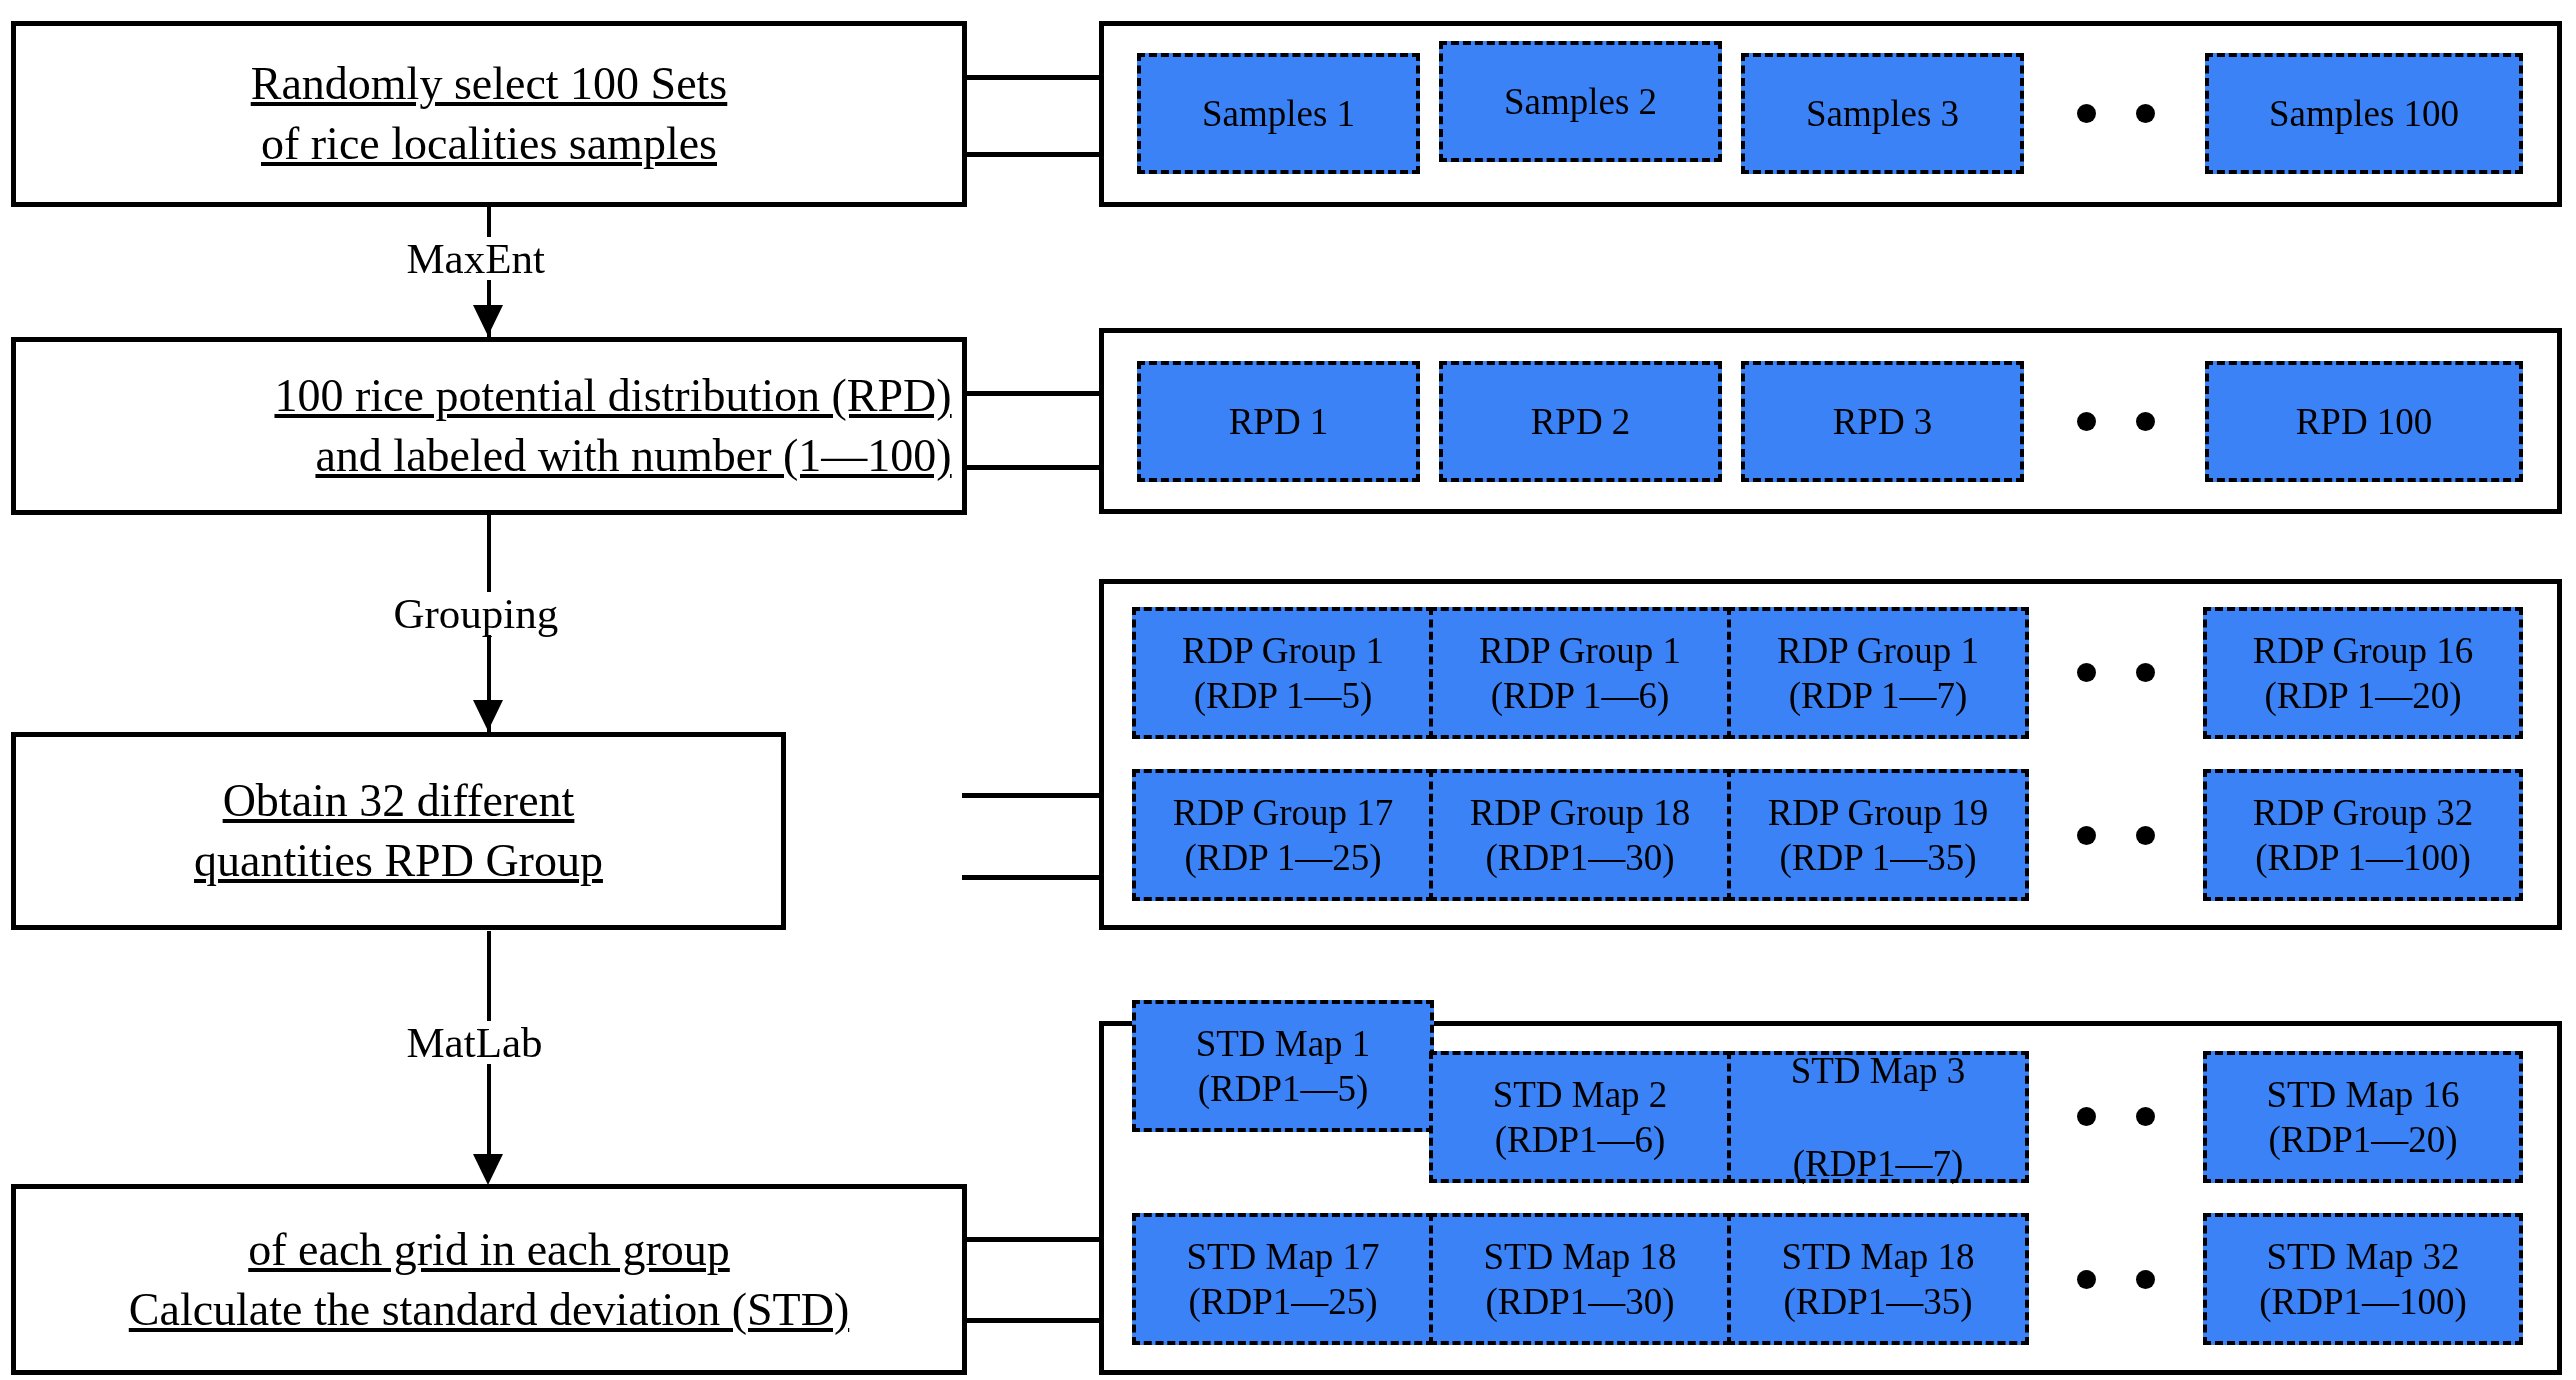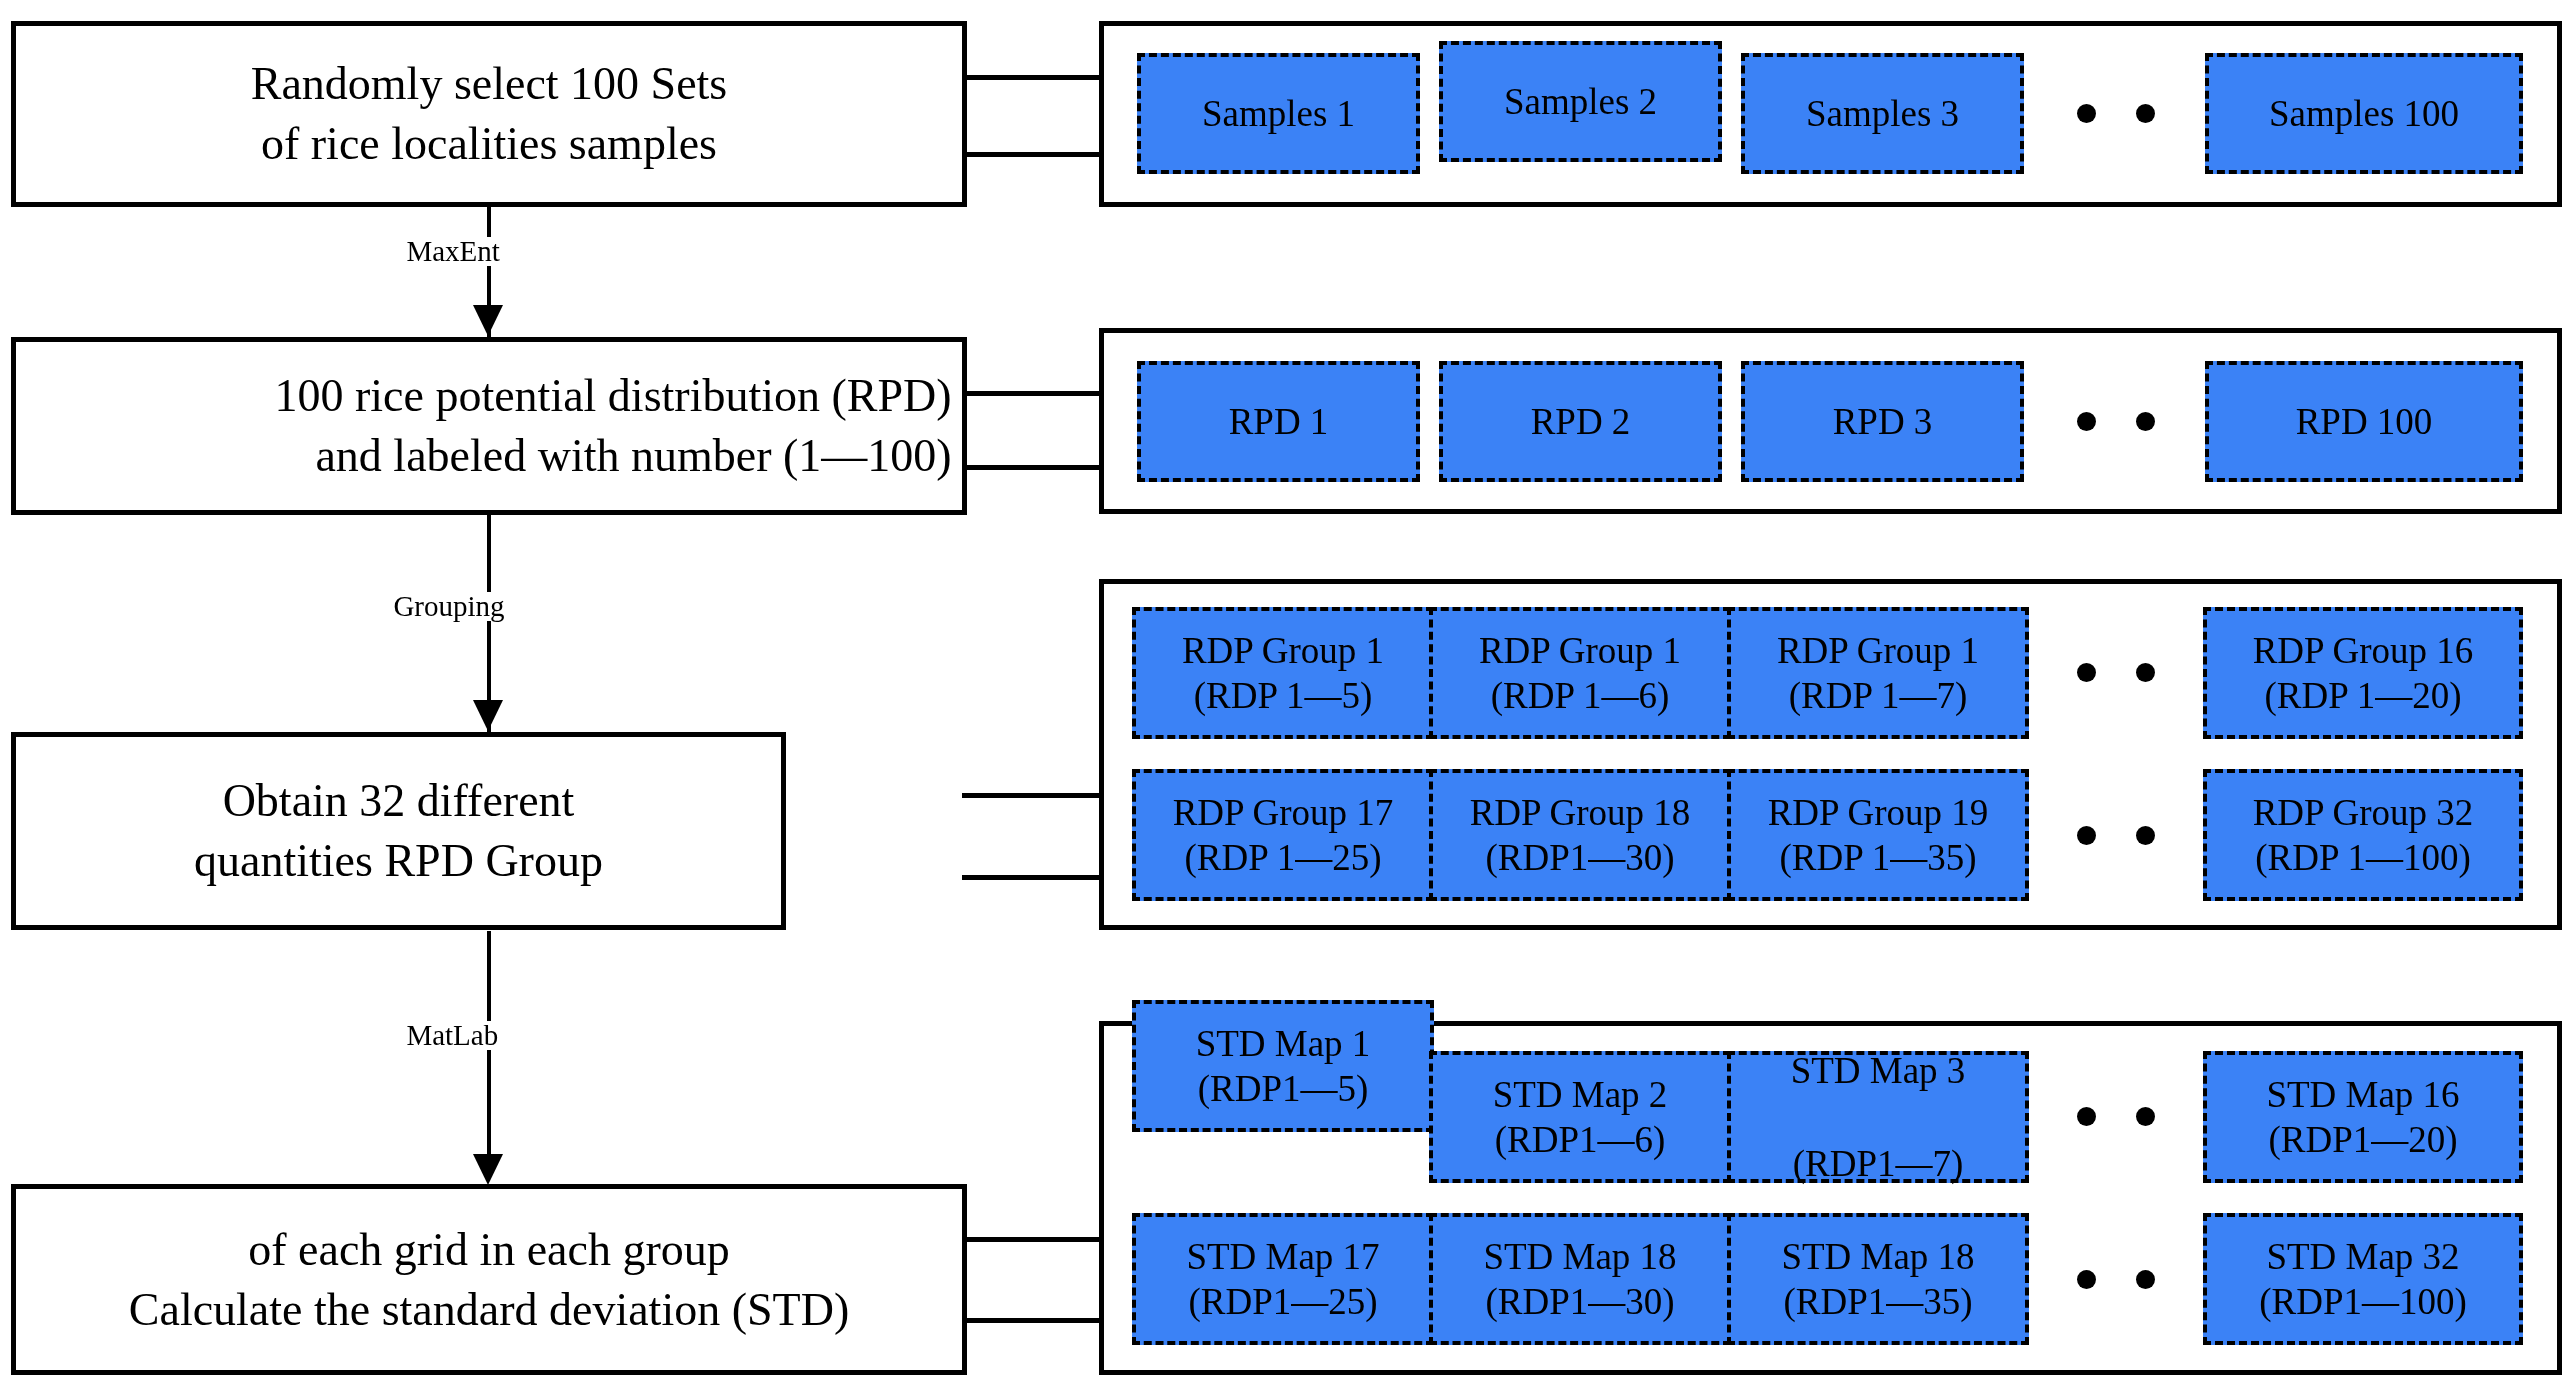--- a/index.html
+++ b/index.html
@@ -22,21 +22,21 @@
     background: #fff;
     display: flex;
     flex-direction: column;
     align-items: center;
     justify-content: center;
     text-align: center;
     line-height: 1.30;
     font-size: 46px;
     padding: 3px 10.4px;
   }
-  .proc-box .ln { display: block; white-space: nowrap; }
+  .proc-box .ln { display: block; white-space: nowrap; text-decoration: underline; }
 
   
   .grp-box {
     position: absolute;
     border: 5.2px solid #000;
     background: #fff;
   }
 
   
   .dcell {
@@ -71,21 +71,21 @@
   .arrow-shaft { position: absolute; background: #000; width: 3.7px; }
   .arrow-head {
     position: absolute;
     width: 0; height: 0;
     border-left: 15.5px solid transparent;
     border-right: 15.5px solid transparent;
     border-top: 31px solid #000;
   }
   .arrow-label {
     position: absolute;
-    font-size: 29px;
+    font-size: 43px;
     line-height: 1;
     white-space: nowrap;
     background: #fff;
     padding: 0 7.4px;
   }
 </style>
 </head>
 <body>
 
 <div id="canvas">

